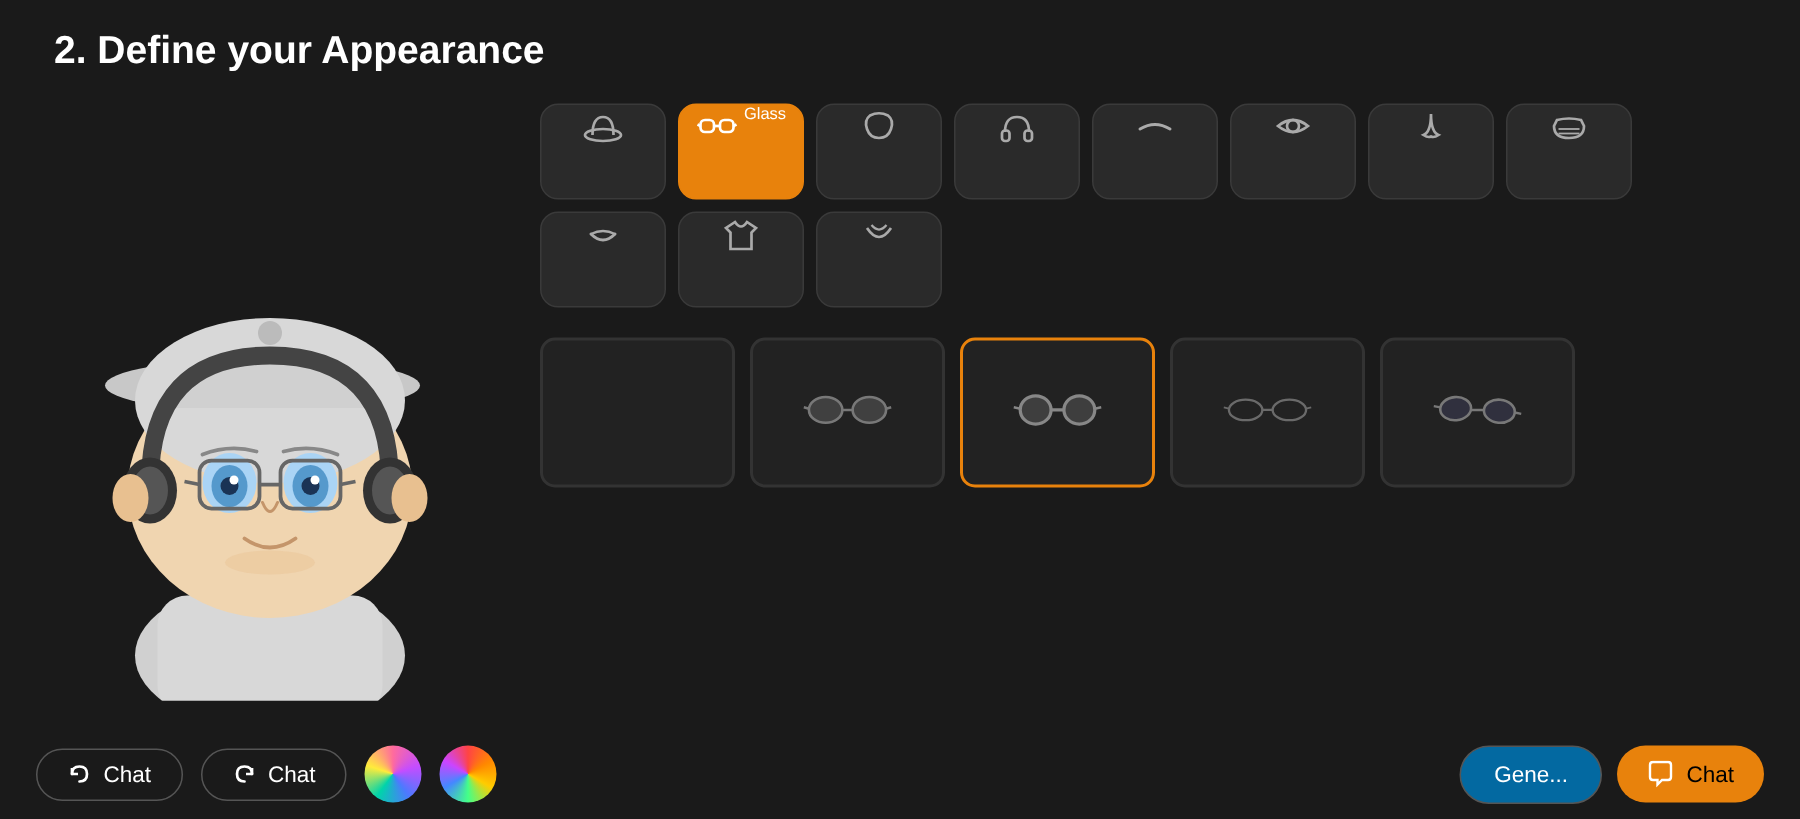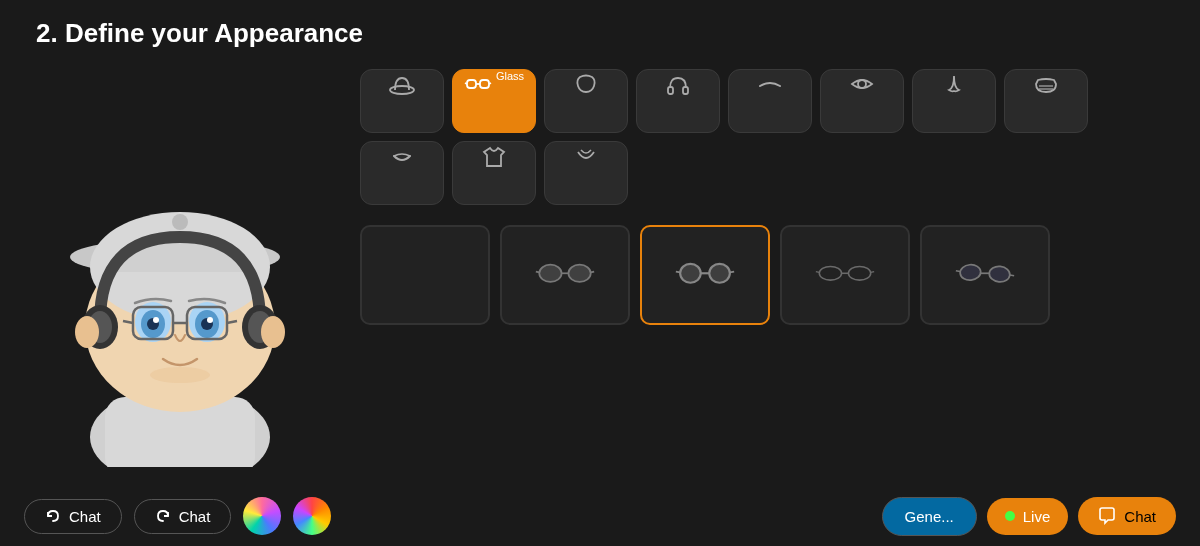--- a/index.html
+++ b/index.html
@@ -433,24 +433,20 @@
       <span>Chat</span>
     </button>
     <div class="color-circle color-gradient-1"></div>
     <div class="color-circle color-gradient-2"></div>
   </div>
 
   <div class="bottom-right">
     <button class="generate-btn">
       <span>Gene...</span>
     </button>
-    <button class="live-btn">
-      <div class="live-dot"></div>
-      <span>Live</span>
-    </button>
     <button class="chat-btn">
       <svg width="18" height="18" viewBox="0 0 18 18" fill="none" xmlns="http://www.w3.org/2000/svg">
         <path d="M2 3 Q2 1 4 1 L14 1 Q16 1 16 3 L16 11 Q16 13 14 13 L10 13 L7 16 L7 13 L4 13 Q2 13 2 11Z" stroke="white" stroke-width="1.6" fill="none"></path>
       </svg>
       <span>Chat</span>
     </button>
   </div>
 </div>
 
 </body></html>

